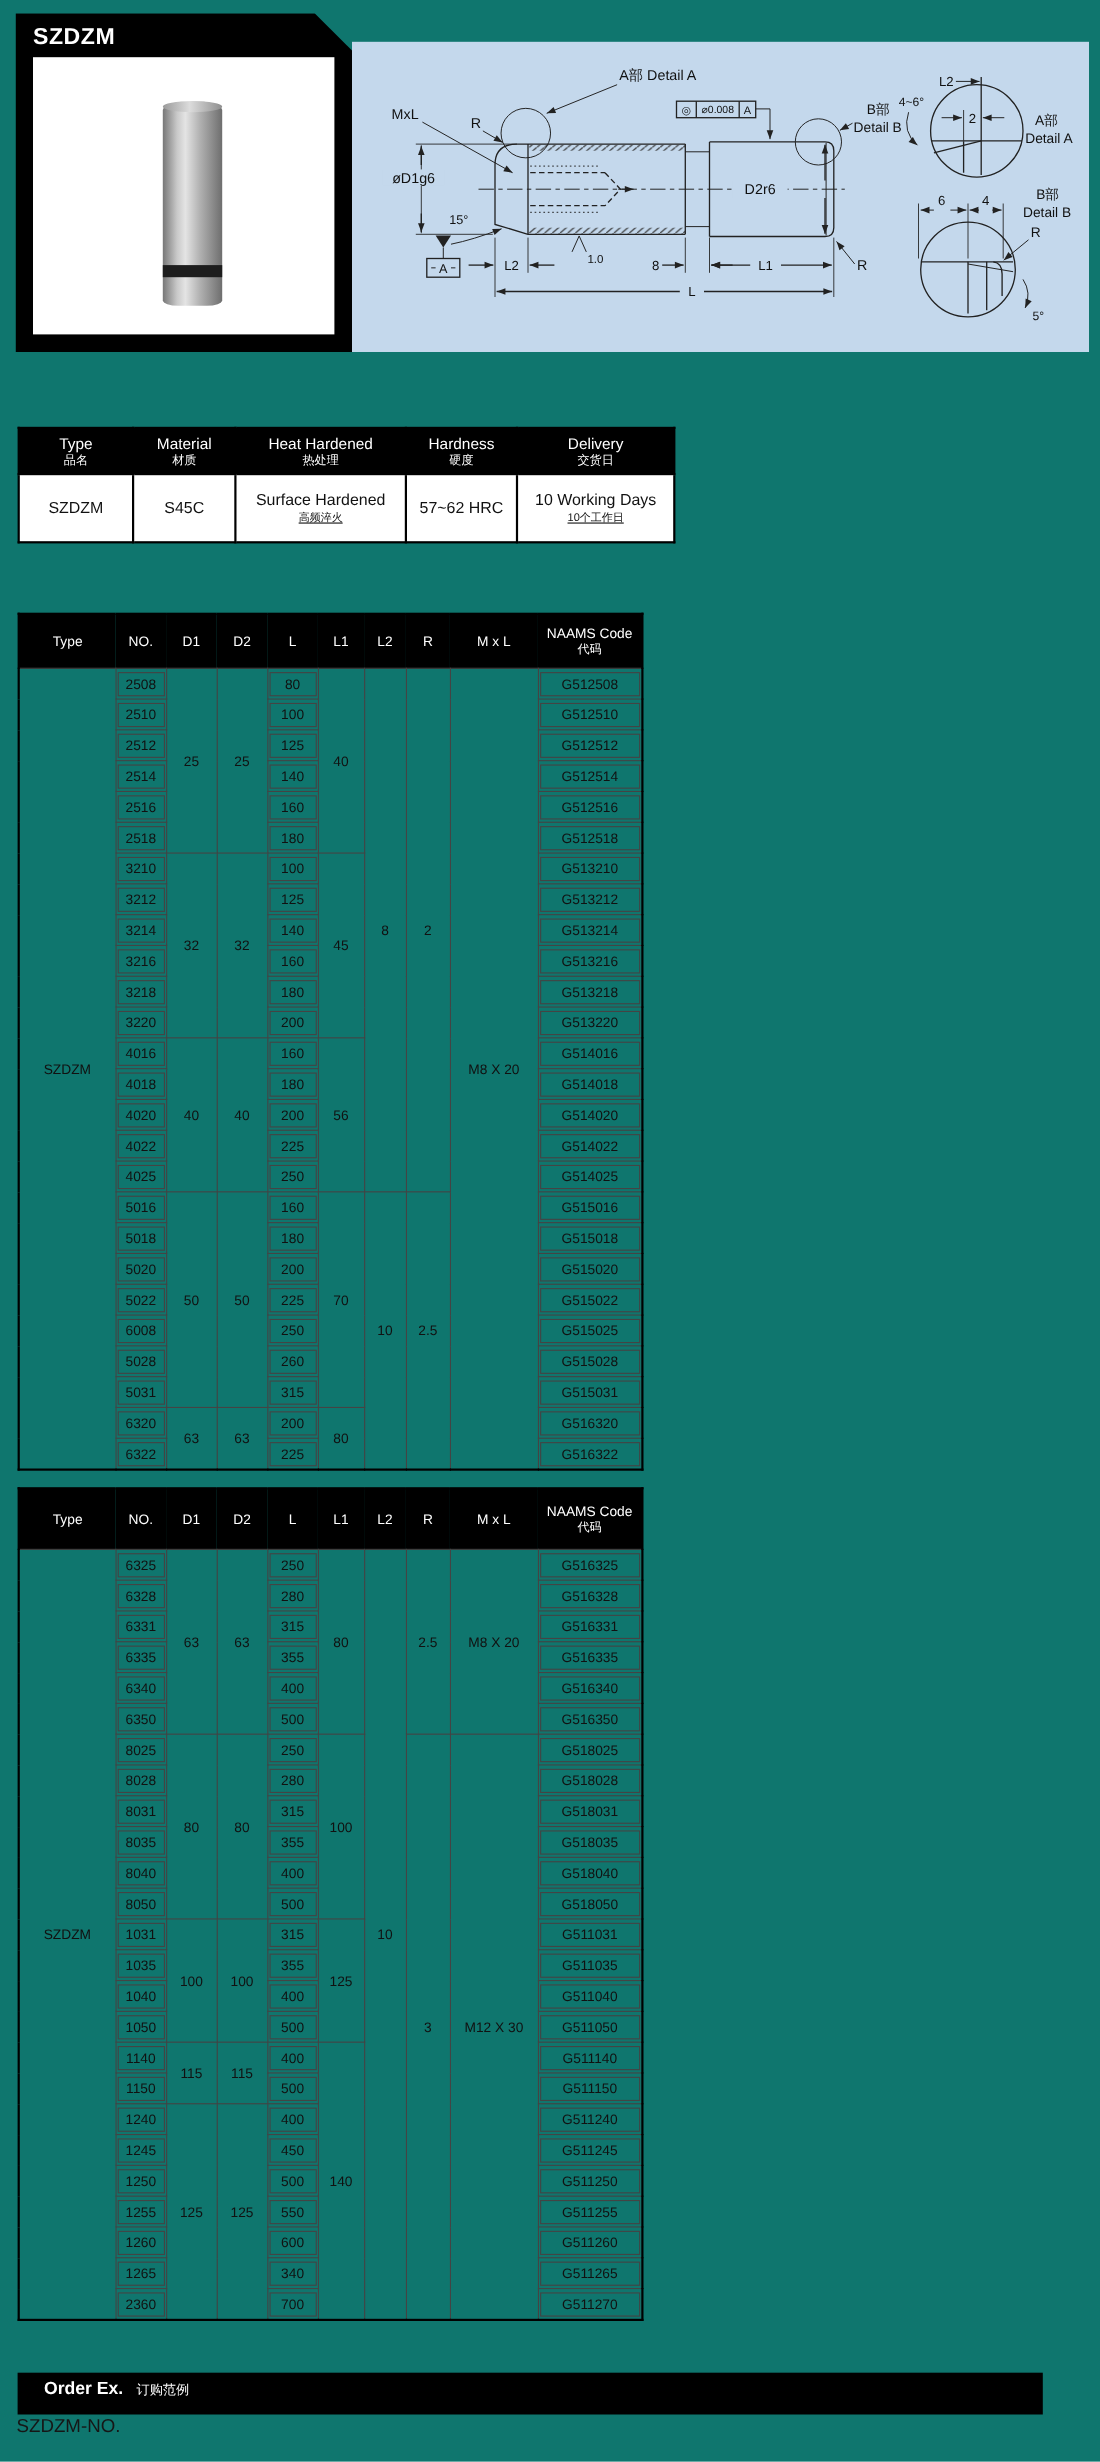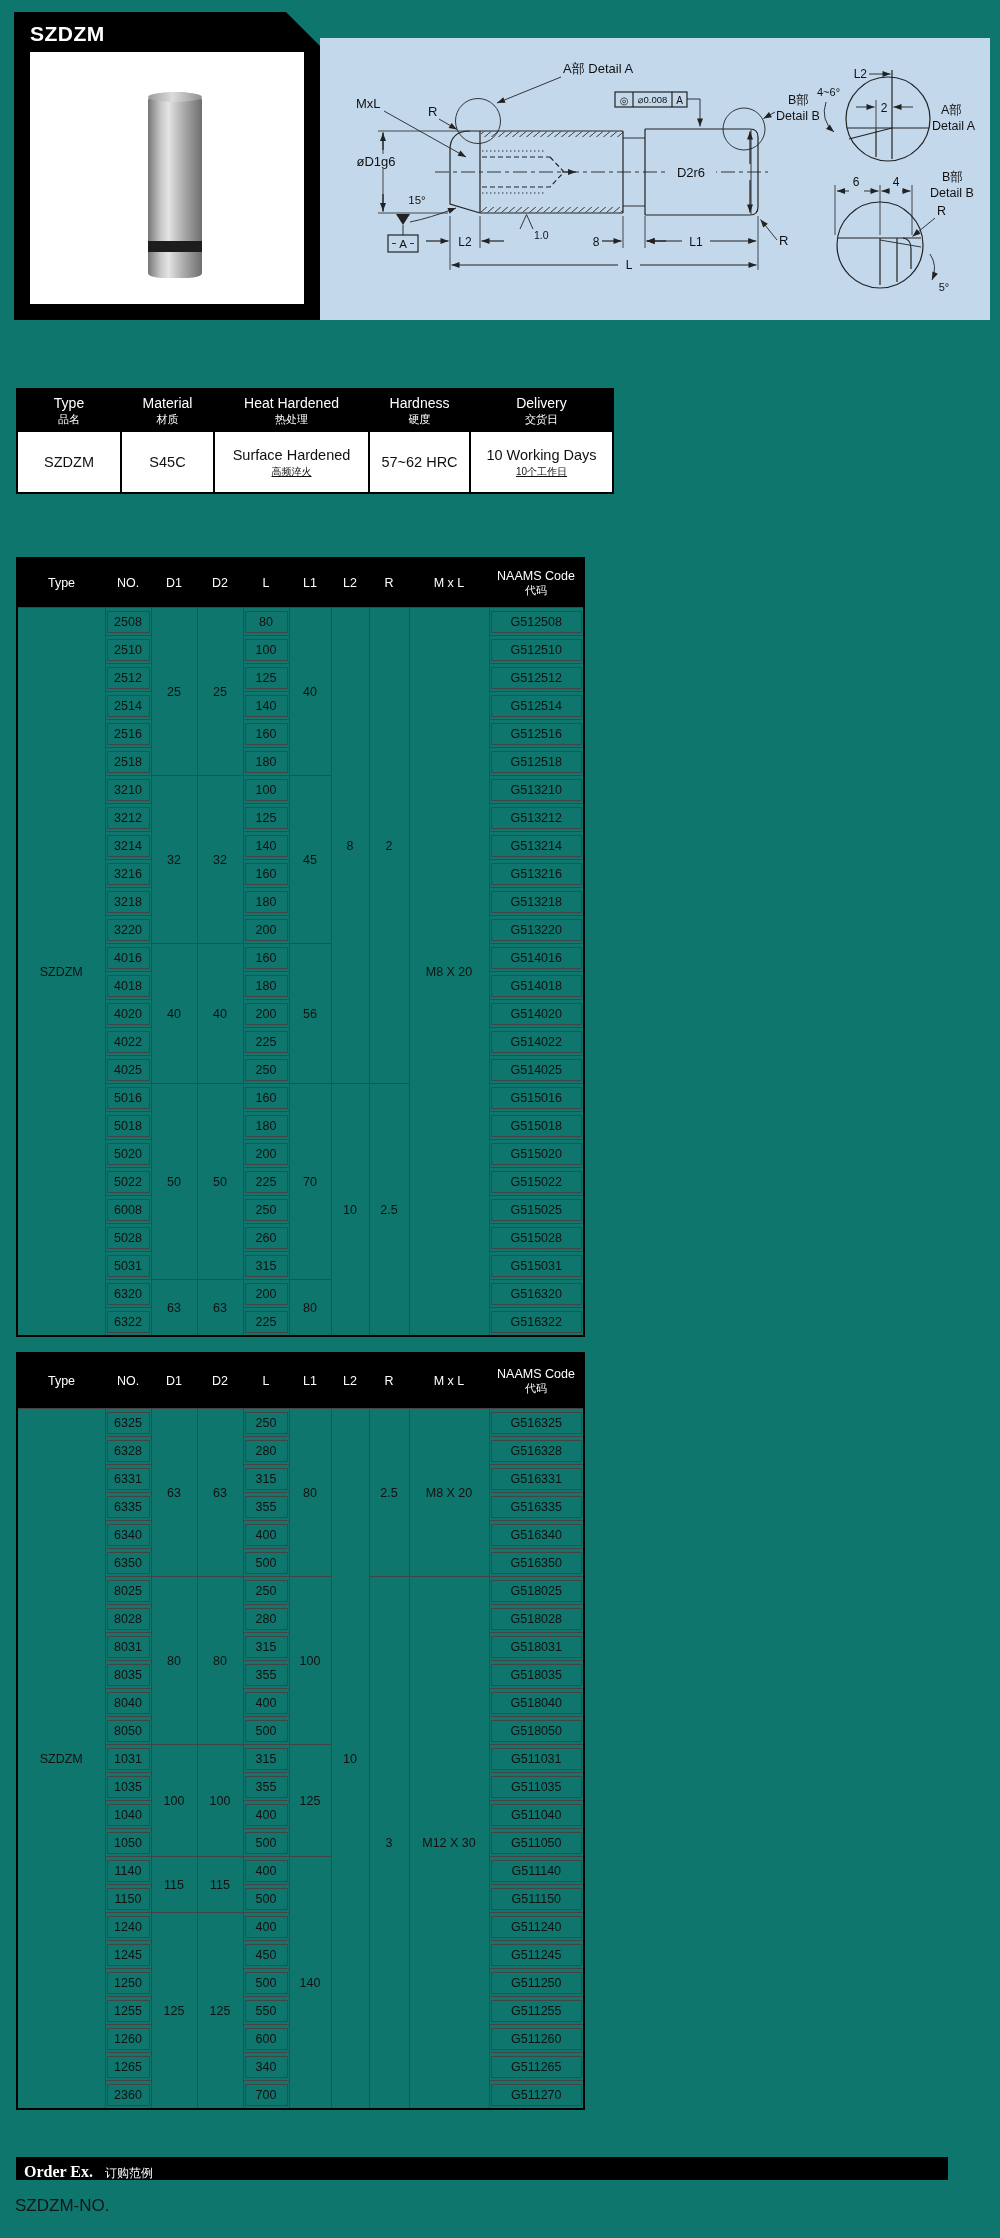--- a/index.html
+++ b/index.html
@@ -29,22 +29,22 @@
   
   .dimtab{position:absolute;left:16px;border-collapse:collapse;table-layout:fixed;width:567px;border:2px solid #000;}
   .dimtab th{background:#000;color:#fff;font-weight:normal;font-size:12.5px;padding:0;border:none;}
   .dimtab th .sub{display:block;font-size:11px;}
   .dimtab td{border:1px solid #444;text-align:center;font-size:12.5px;height:27px;padding:0;vertical-align:middle;}
   .dimtab td.bx{padding:0;}
   .ib{border:1px solid #444;margin:2px 1px;height:20px;line-height:20px;}
   #t1{top:557px;} #t1 th{height:48px;}
   #t2{top:1352px;} #t2 th{height:54px;}
   
-  .order-bar{position:absolute;left:16px;top:2157px;width:932px;height:23px;background:#000;color:#fff;
-             line-height:30px;padding-left:8px;box-sizing:border-box;font-family:Liberation Serif, serif;}
+  .order-bar{position:absolute;left:16px;top:2157px;width:932px;height:38px;background:#000;color:#fff;
+             line-height:30px;padding-left:24px;box-sizing:border-box;}
   .order-en{font-size:16px;font-weight:bold;}
   .order-zh{font-size:12px;margin-left:12px;}
   .order-ex{position:absolute;left:15px;top:2196px;font-size:17px;color:#161616;}
 </style>
 </head>
 <body>
 
 <div id="page">
 
   <div class="hdr-box">

